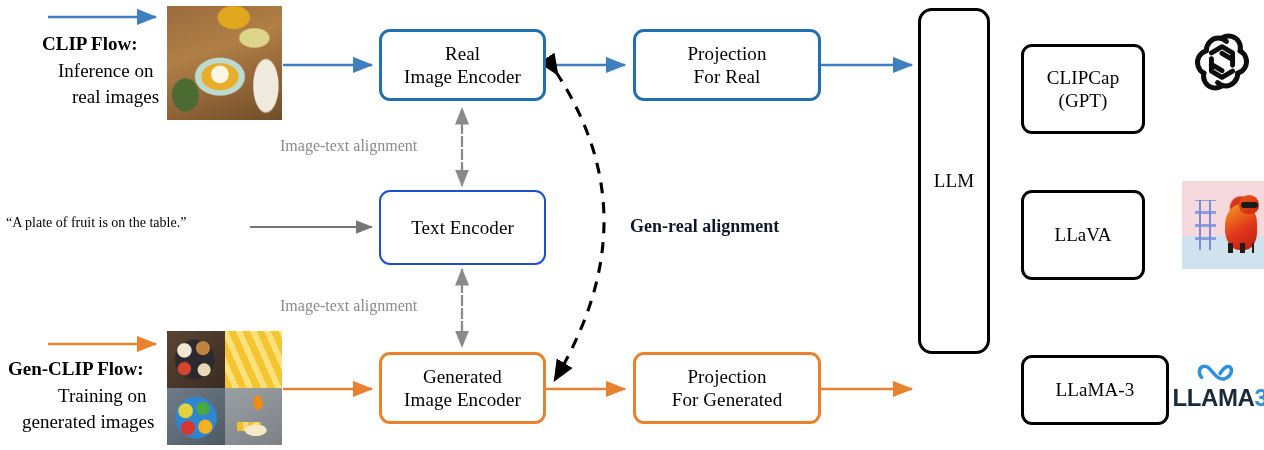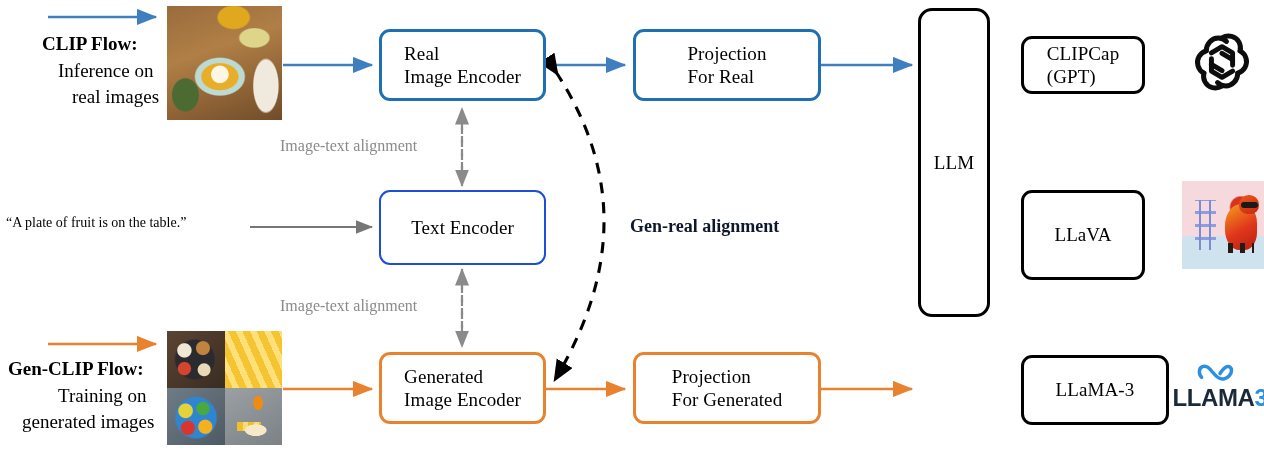--- a/index.html
+++ b/index.html
@@ -21,20 +21,21 @@
 
   
   .box {
     position: absolute;
     box-sizing: border-box;
     border-radius: 11px;
     background: #ffffff;
     display: flex;
     align-items: center;
     justify-content: center;
+    text-align: center;
     line-height: 1.22;
     font-size: 19px;
     letter-spacing: .1px;
   }
   .box-blue   { border: 3px solid #1f6fb2; }
   .box-orange { border: 3px solid #e8822e; }
   .box-gray   { border: 2px solid #1d4ed8; }
   .box-black  { border: 3px solid #000000; }
   .box .lbl { display: block; padding: 0 4px; }
 
@@ -284,25 +285,25 @@
     </span>
   </div>
 
   <div class="box box-orange" style="left:633px; top:352px; width:188px; height:72px;">
     <span class="lbl">
       <span>Projection</span><br>
       <span>For Generated</span>
     </span>
   </div>
 
-  <div class="box box-black" style="left:918px; top:8px; width:72px; height:309px; border-radius:14px;">
+  <div class="box box-black" style="left:918px; top:8px; width:72px; height:346px; border-radius:14px;">
     <span class="lbl">LLM</span>
   </div>
 
-  <div class="box box-black" style="left:1021px; top:36px; width:124px; height:58px;">
+  <div class="box box-black" style="left:1021px; top:44px; width:124px; height:90px;">
     <span class="lbl">
       <span>CLIPCap</span><br>
       <span>(GPT)</span>
     </span>
   </div>
 
   <div class="box box-black" style="left:1021px; top:190px; width:124px; height:90px;">
     <span class="lbl">LLaVA</span>
   </div>
 

